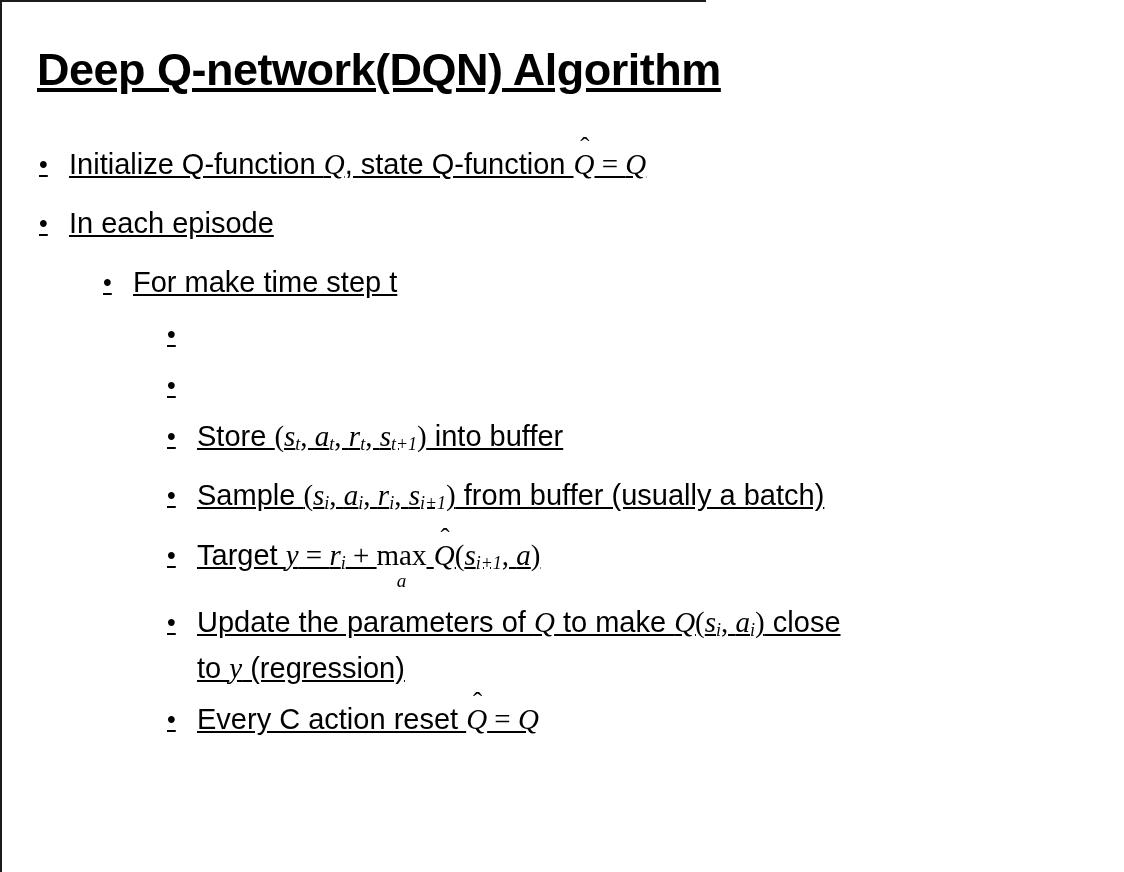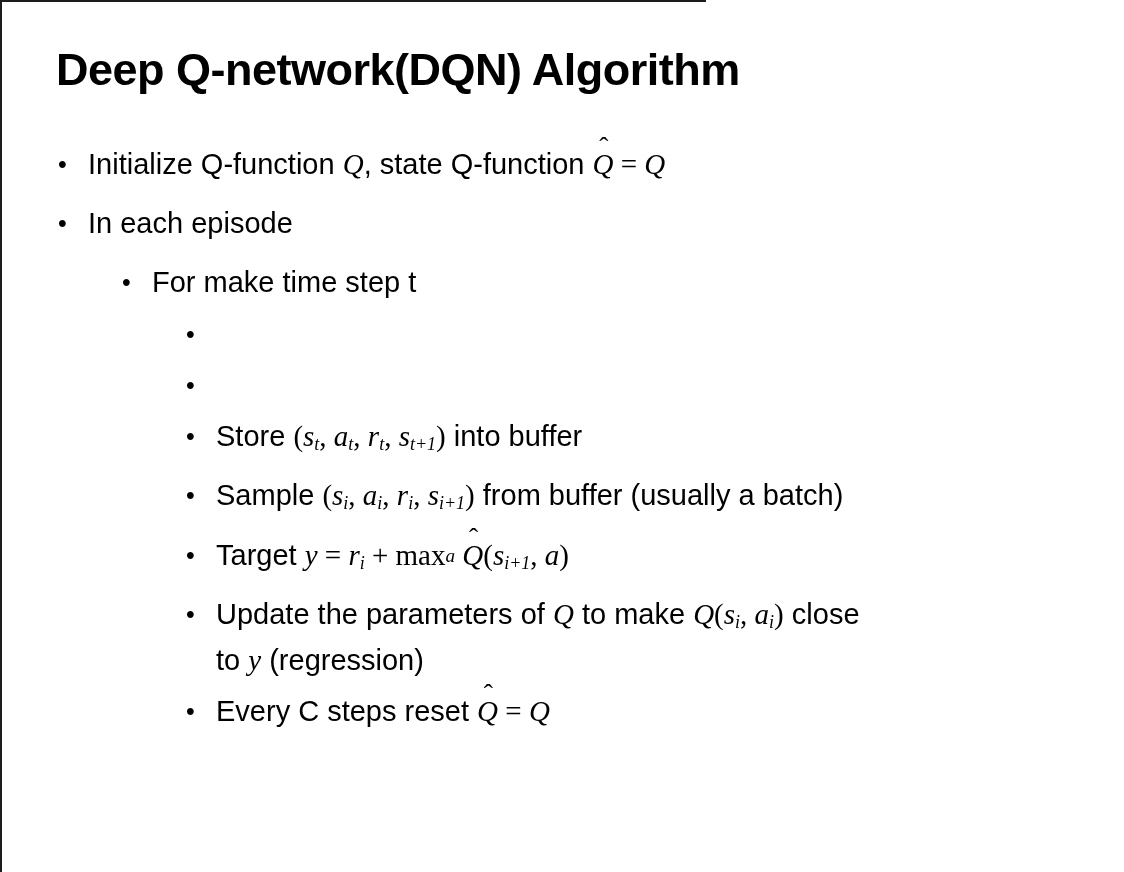--- a/index.html
+++ b/index.html
@@ -9,22 +9,23 @@
     color: #000000;
     font-family: "Liberation Sans", sans-serif;
     overflow: hidden;
   }
   .stage { position: relative; width: 1124px; height: 872px; background: #ffffff; }
   .edge-left { position: absolute; left: 0; top: 0; width: 2px; height: 872px; background: #1c1c1c; }
   .edge-top  { position: absolute; left: 0; top: 0; width: 706px; height: 2px; background: #1c1c1c; }
 
   .slide {
     position: absolute; inset: 0;
-    padding: 44px 55px 0 56px;
+    padding: 44px 55px 0 37px;
     box-sizing: border-box;
+    text-decoration: underline;
   }
   .title {
     margin: 0;
     font-size: 45px;
     font-weight: 700;
     letter-spacing: -0.5px;
     line-height: 1.15;
     color: #000000;
   }
   .bullet-list { margin-top: 50px; font-size: 29px; }
@@ -54,21 +55,21 @@
   .seg-hat { position: relative; display: inline-block; }
   .hat-mark {
     position: absolute;
     top: -0.46em; left: 54%;
     transform: translateX(-50%);
     font-size: 0.95em;
     font-style: normal;
     font-family: "Liberation Serif", "DejaVu Serif", serif;
     line-height: 1;
   }
-  .seg-max { display: inline-flex; flex-direction: row; align-items: center; }
+  .seg-max { display: inline-flex; flex-direction: column; align-items: center; }
   .max-word { font-family: "Liberation Serif", "DejaVu Serif", serif; line-height: 1.05; }
   .max-under { font-size: 0.66em; line-height: 1; margin-top: 1px; }
 </style>
 </head>
 <body>
 
 <div class="stage">
   <div class="edge-top"></div>
   <div class="edge-left"></div>
   <div class="slide">
@@ -103,17 +104,17 @@
         <div class="bullet level-3">
           <span class="marker">•</span>
           <span class="content"><span class="seg-p">Target </span><span class="seg-m">y</span><span class="seg-mu"> = </span><span class="seg-m">r</span><span class="seg-ms">i</span><span class="seg-mu"> + </span><span class="seg-max"><span class="max-word">max</span><span class="max-under seg-m">a</span></span><span class="seg-mu"> </span><span class="seg-hat"><span class="hat-mark">ˆ</span><span class="seg-m">Q</span></span><span class="seg-mu">(</span><span class="seg-m">s</span><span class="seg-ms">i+1</span><span class="seg-mu">, </span><span class="seg-m">a</span><span class="seg-mu">)</span></span>
         </div>
         <div class="bullet level-3">
           <span class="marker">•</span>
           <span class="content"><span class="seg-p">Update the parameters of </span><span class="seg-m">Q</span><span class="seg-p"> to make </span><span class="seg-m">Q</span><span class="seg-mu">(</span><span class="seg-m">s</span><span class="seg-ms">i</span><span class="seg-mu">, </span><span class="seg-m">a</span><span class="seg-ms">i</span><span class="seg-mu">)</span><span class="seg-p"> close</span><br><span class="seg-p">to </span><span class="seg-m">y</span><span class="seg-p"> (regression)</span></span>
         </div>
         <div class="bullet level-3">
           <span class="marker">•</span>
-          <span class="content"><span class="seg-p">Every C steps reset </span><span class="seg-hat"><span class="hat-mark">ˆ</span><span class="seg-m">Q</span></span><span class="seg-mu"> = </span><span class="seg-m">Q</span></span>
+          <span class="content"><span class="seg-p">Every C action reset </span><span class="seg-hat"><span class="hat-mark">ˆ</span><span class="seg-m">Q</span></span><span class="seg-mu"> = </span><span class="seg-m">Q</span></span>
         </div>
       </div>
   </div>
 </div>
 
 </body></html>

